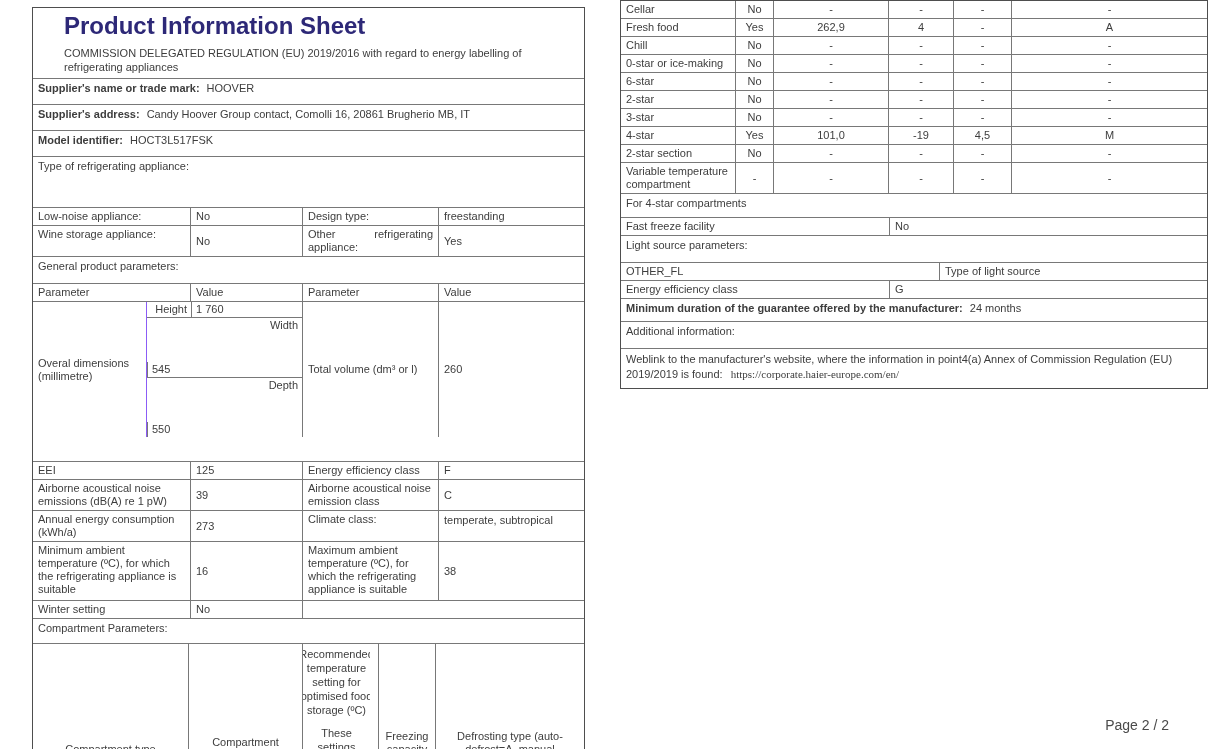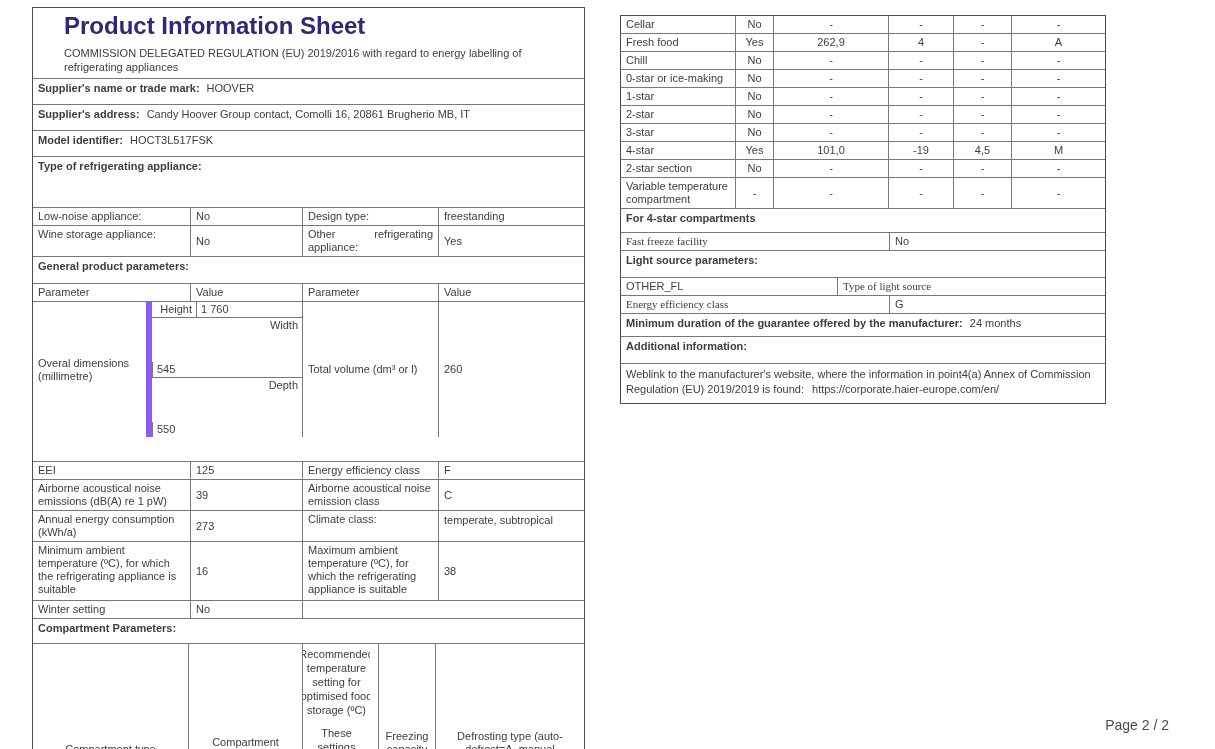--- a/index.html
+++ b/index.html
@@ -3,52 +3,52 @@
 <meta charset="utf-8">
 <style>
   html,body{margin:0;padding:0;}
   body{
     width:1215px;height:749px;position:relative;background:#ffffff;
     font-family:"Liberation Sans","DejaVu Sans",sans-serif;
     font-size:11px;color:#3d3d3d;line-height:13px;
   }
   .sheet{position:absolute;}
   #p1{left:32px;top:7px;width:553px;}
-  #p2{left:620px;top:15px;width:486px;}
+  #p2{left:620px;top:0;width:588px;}
   .tbl{border:1px solid #4e4e4e;background:#fff;}
   .r{display:flex;align-items:stretch;}
   .r + .r{border-top:1px solid #787878;}
   .c{box-sizing:border-box;border-left:1px solid #787878;padding:2px 5px;overflow:hidden;}
   .c:first-child{border-left:none;}
   .vc{display:flex;align-items:center;}
   .ctr{justify-content:center;text-align:center;}
   .b{font-weight:bold;}
   .just{text-align:justify;}
   .titleblock{padding:5px 8px 4px;justify-content:flex-end;}
   .title{font-size:24px;line-height:26px;font-weight:bold;color:#2d2877;}
   .subtitle{margin-top:7px;line-height:14px;width:512px;}
   .kv{padding:3px 5px 9px;}
   .kv .val{margin-left:7px;font-weight:normal;}
-  .section{padding:3px 5px 10px;font-weight:bold;}
+  .section{padding:3px 5px 10px;font-weight:normal;}
   .colstack{display:flex;flex-direction:column;box-sizing:border-box;}
   .colstack > .sr{display:flex;flex:1;}
   .colstack > .sr + .sr{border-top:1px solid #787878;flex-direction:column;}
   .sr .sc{box-sizing:border-box;border-left:1px solid #787878;padding:1px 4px;}
   .sr .sc:first-child{border-left:none;}
   .hdrbig{height:210px;}
   .hdrbig .c{align-items:center;}
   .tempcell{flex-direction:column;justify-content:center;gap:9px;line-height:14px;}
   #p2footer{position:absolute;left:620px;top:719px;width:549px;text-align:right;font-size:14px;color:#4a4a4a;}
   
   .lc1{flex:0 0 157px;} .lc2{flex:0 0 112px;} .lc3{flex:0 0 136px;} .lc4{flex:1;}
   .ld1{flex:0 0 113px;} .ldsub{flex:0 0 156px;} .ldl{flex:0 0 44px;text-align:right;padding-right:3px;} .ldv{flex:1;}
   .lk1{flex:0 0 116px;} .lk2{flex:0 0 39px;} .lk12{flex:0 0 155px;} .lk3{flex:0 0 114px;} .lk4{flex:0 0 68px;} .lk5{flex:0 0 57px;margin-left:8px;} .lk6{flex:1;}
   
   .rc1{flex:0 0 114px;} .rc2{flex:0 0 38px;} .rc3{flex:0 0 115px;} .rc4{flex:0 0 65px;} .rc5{flex:0 0 58px;} .rc6{flex:1;}
-  .rh1{flex:0 0 268px;font-family:Liberation Serif, serif;} .rh2{flex:1;}
+  .rh1{flex:0 0 268px;} .rh2{flex:1;}
   .mh16{min-height:16px;} .mh17{min-height:17px;margin-top:24px;}
   .mh26{min-height:26px;} .mh30{min-height:30px;} .mh48{min-height:48px;} .mh58{min-height:58px;}
 </style>
 </head>
 <body>
 
 <div class="sheet" id="p1">
   <div class="tbl">
 
     <div class="r titleblock">
@@ -87,21 +87,21 @@
 
     <div class="r mh16">
       <div class="c lc1">Parameter</div>
       <div class="c lc2">Value</div>
       <div class="c lc3">Parameter</div>
       <div class="c lc4">Value</div>
     </div>
 
     <div class="r mh48">
       <div class="c ld1 vc">Overal dimensions (millimetre)</div>
-      <div class="colstack ldsub" style="border-left:6px solid #8b5cf6;">
+      <div class="colstack ldsub" style="border-left:1px solid #8b5cf6;">
         <div class="sr">
           <div class="sc ldl">Height</div>
           <div class="sc ldv">1 760</div>
         </div>
         <div class="sr">
           <div class="sc ldl">Width</div>
           <div class="sc ldv">545</div>
         </div>
         <div class="sr">
           <div class="sc ldl">Depth</div>
@@ -198,21 +198,21 @@
     </div>
     <div class="r mh16">
       <div class="c rc1">0-star or ice-making</div>
       <div class="c rc2 ctr">No</div>
       <div class="c rc3 ctr">-</div>
       <div class="c rc4 ctr">-</div>
       <div class="c rc5 ctr">-</div>
       <div class="c rc6 ctr">-</div>
     </div>
     <div class="r mh16">
-      <div class="c rc1">1-star</div>
+      <div class="c rc1">6-star</div>
       <div class="c rc2 ctr">No</div>
       <div class="c rc3 ctr">-</div>
       <div class="c rc4 ctr">-</div>
       <div class="c rc5 ctr">-</div>
       <div class="c rc6 ctr">-</div>
     </div>
     <div class="r mh16">
       <div class="c rc1">2-star</div>
       <div class="c rc2 ctr">No</div>
       <div class="c rc3 ctr">-</div>
@@ -273,19 +273,19 @@
 
     <div class="r kv" style="padding-bottom:6px;">
       <div><span class="b">Minimum duration of the guarantee offered by the manufacturer:</span><span class="val">24 months</span></div>
     </div>
 
     <div class="r section">Additional information:</div>
 
     <div class="r" style="min-height:36px;">
       <div class="c" style="flex:1;padding:3px 5px 6px;line-height:15px;">
         <span>Weblink to the manufacturer's website, where the information in point4(a) Annex of Commission Regulation (EU) 2019/2019 is found:</span>
-        <span style="margin-left:5px;">https://corporate.haier-europe.com/en/</span>
+        <span style="margin-left:5px;font-family:Liberation Serif, serif;">https://corporate.haier-europe.com/en/</span>
       </div>
     </div>
   </div>
 </div>
 
 <div id="p2footer">Page 2 / 2</div>
 
 </body></html>

